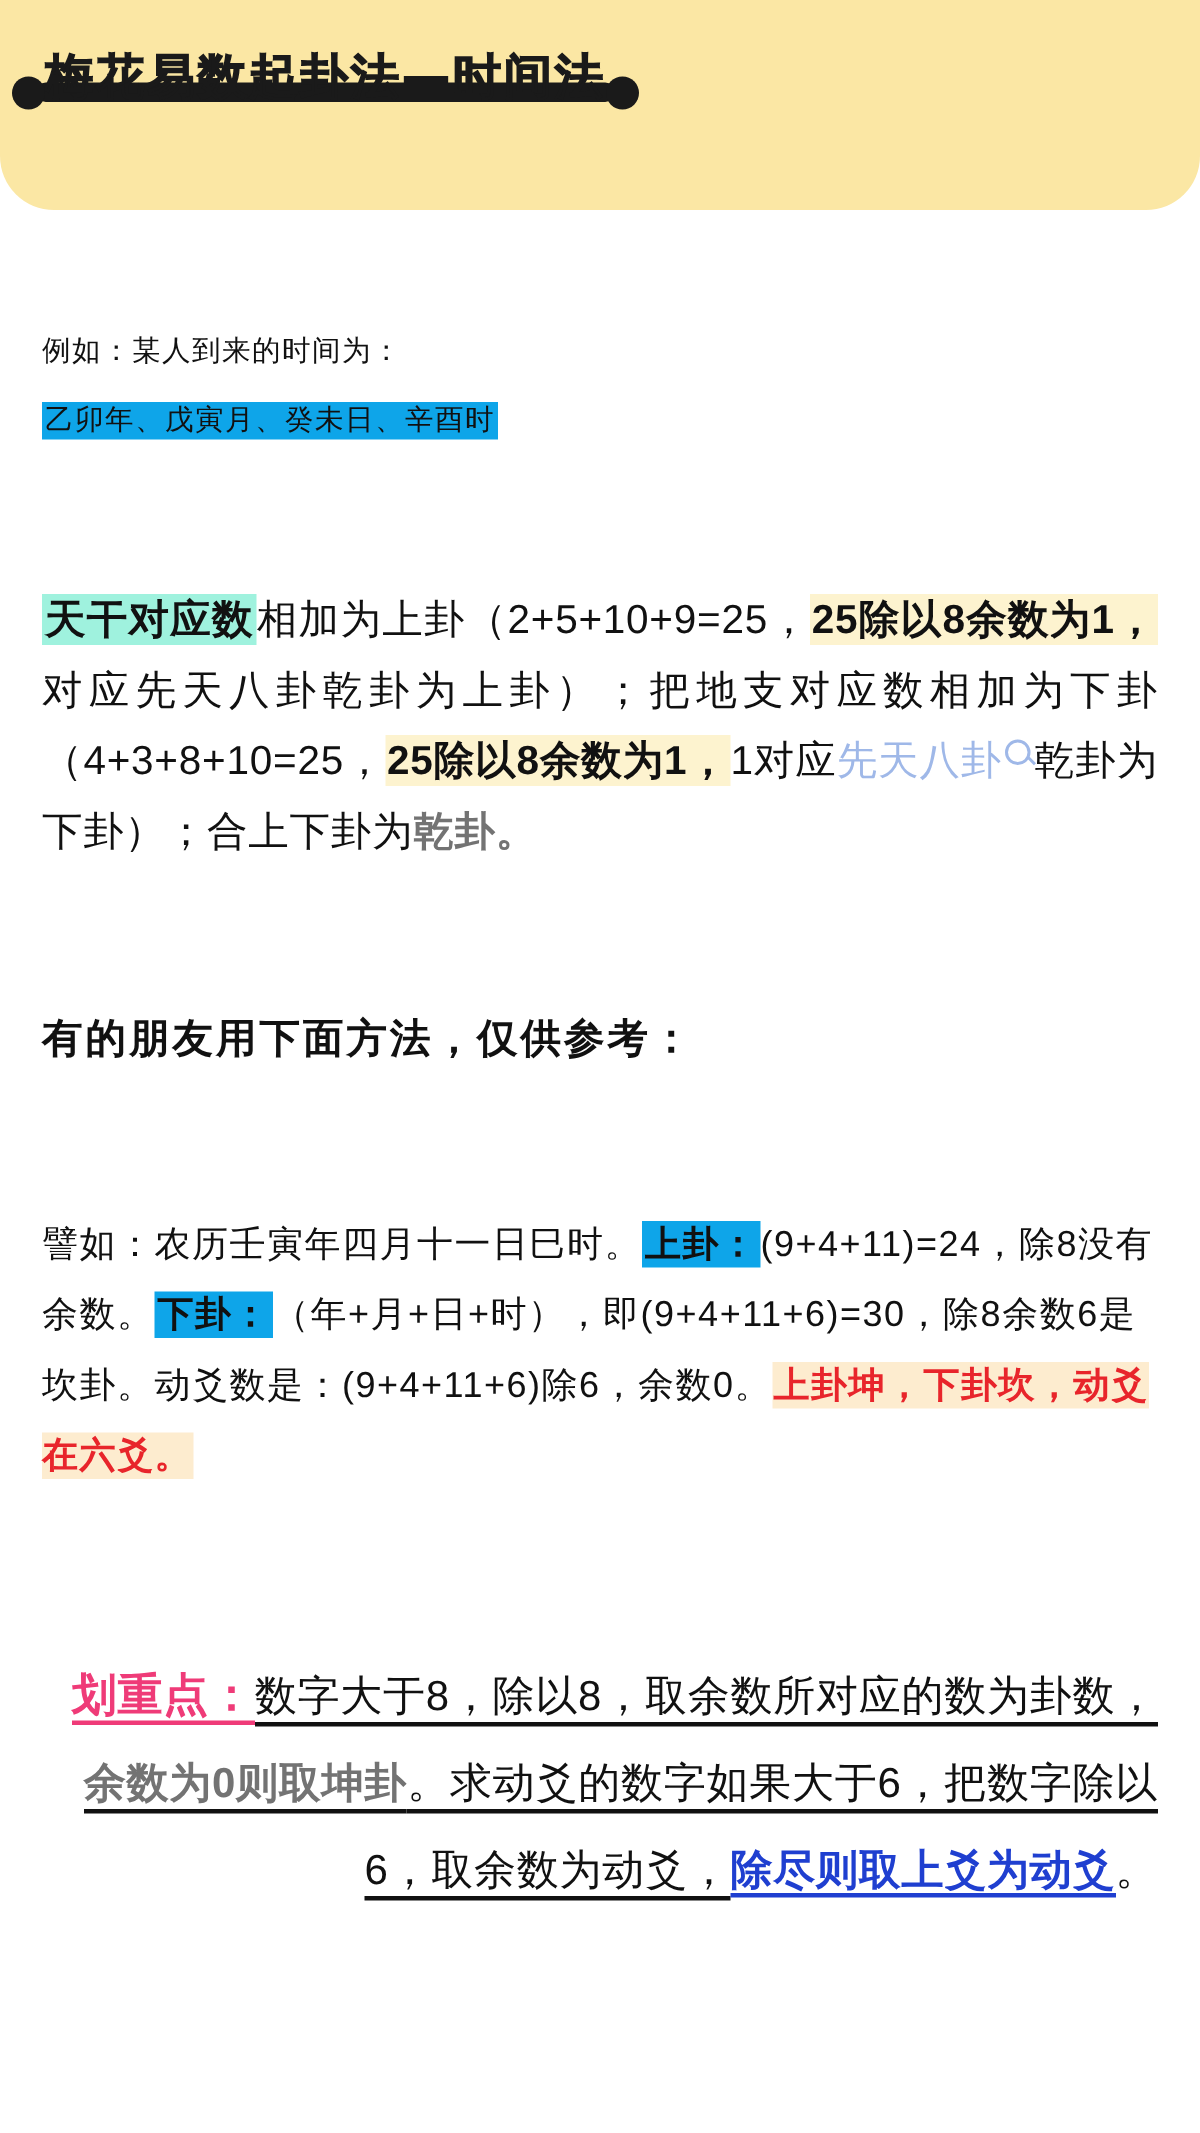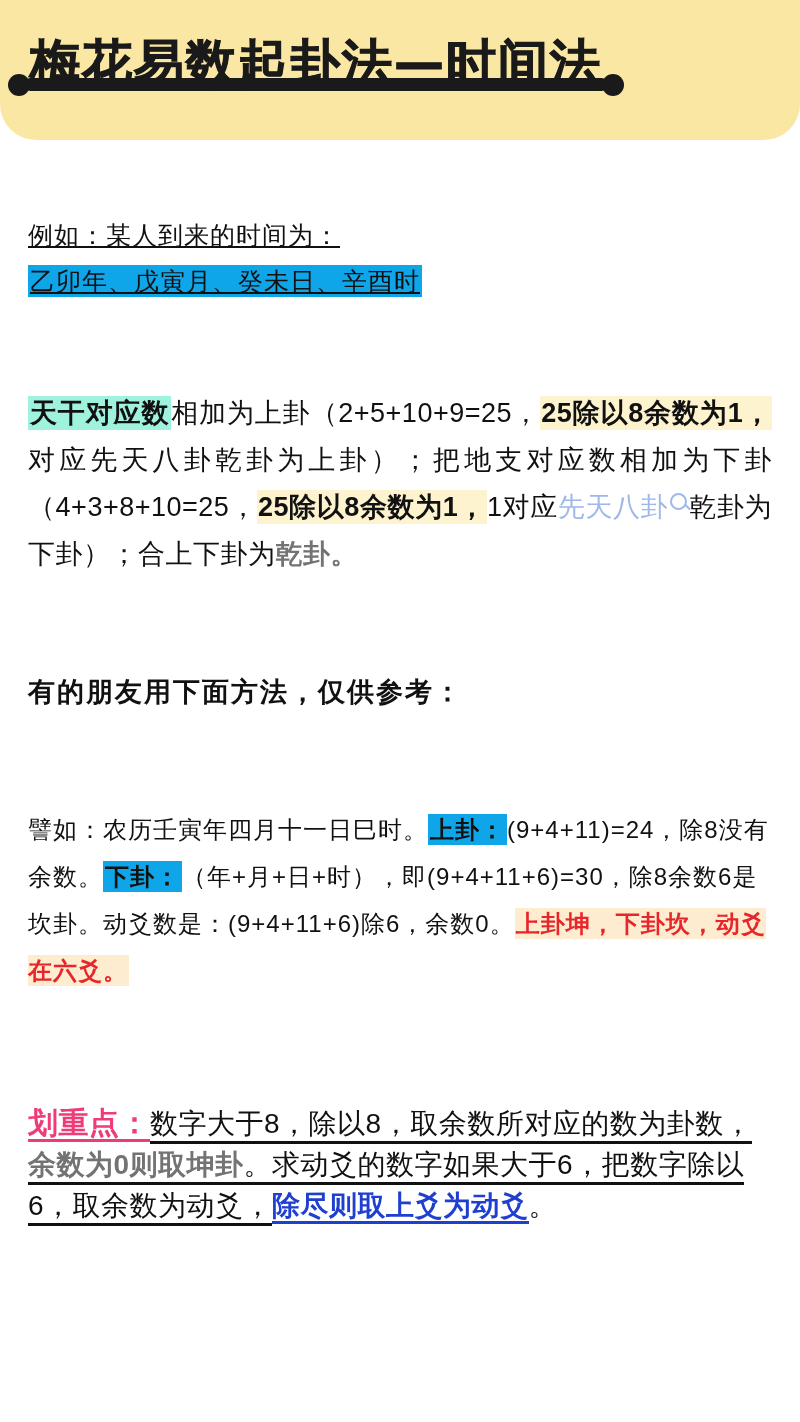--- a/index.html
+++ b/index.html
@@ -23,21 +23,21 @@
   .banner-inner{
     position:absolute;
     left:24px; top:30px;
     right:24px;
   }
   .title-wrap{
     display:inline-block;
     position:relative;
   }
   .title-text{
-    font-size:50px;
+    font-size:32px;
     font-weight:bold;
     letter-spacing:2px;
     color:#1a1a1a;
     -webkit-text-stroke:1px #1a1a1a;
     font-family:"DejaVu Sans","Liberation Sans",sans-serif;
     white-space:nowrap;
     position:relative;
     z-index:2;
     padding:0 6px;
   }
@@ -61,25 +61,24 @@
   .dot-left{ left:-16px; }
   .dot-right{ right:-16px; }
 
   
   .content{
     padding:0 28px;
     box-sizing:border-box;
   }
 
   p.line{
-    font-size:25px;
+    font-size:19px;
     line-height:46px;
     margin:0;
     letter-spacing:1px;
-    text-decoration:underline;
   }
   .sp-72{ height:72px; }
   .sp-86{ height:86px; }
   .sp-96{ height:96px; }
   .sp-108{ height:108px; }
 
   
   .hl-green{ background:#0ea5e9; padding:2px 2px;text-align:right; }
   .hl-cyan{ background:#9ff2de; padding:2px 2px; font-weight:bold;}
   .hl-cream{ background:#fdf3cf; padding:2px 1px; font-weight:bold;}
@@ -120,23 +119,24 @@
     margin:0;
   }
   .section-title{
     font-size:27px;
     font-weight:bold;
     letter-spacing:2px;
     margin:0;
   }
   .keypoint{
     font-size:28px;
-    line-height:41px;
+    line-height:58px;
     letter-spacing:0.5px;
     margin:0;
+    text-align:right;
   }
   .kp-label{
     color:#ef3b78;
     font-weight:bold;
     font-size:30px;
     border-bottom:3px solid #ef3b78;
   }
 </style>
 </head>
 <body>

